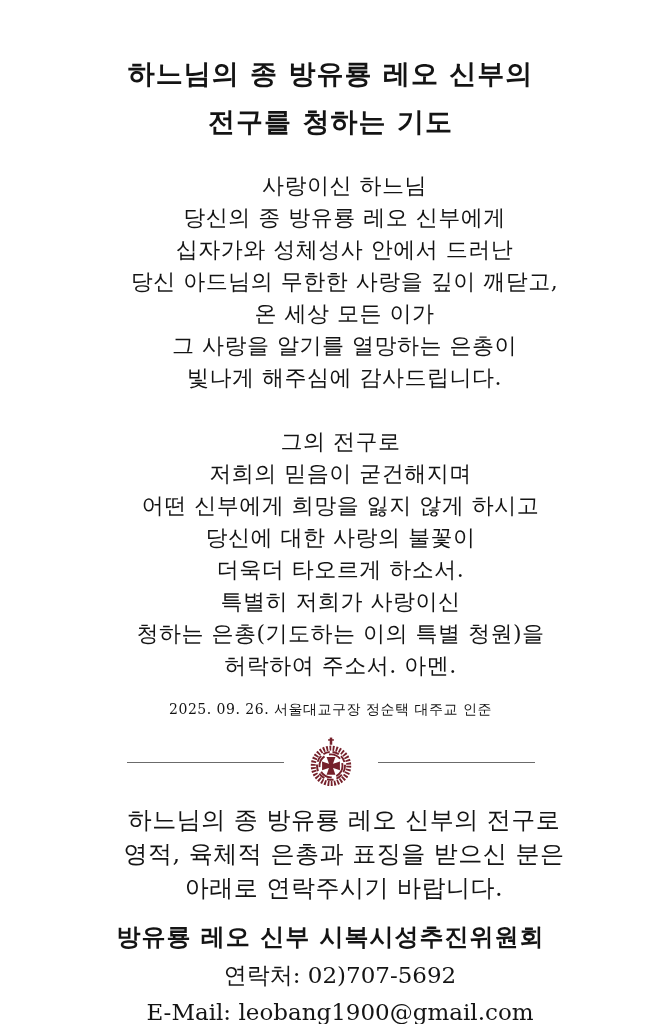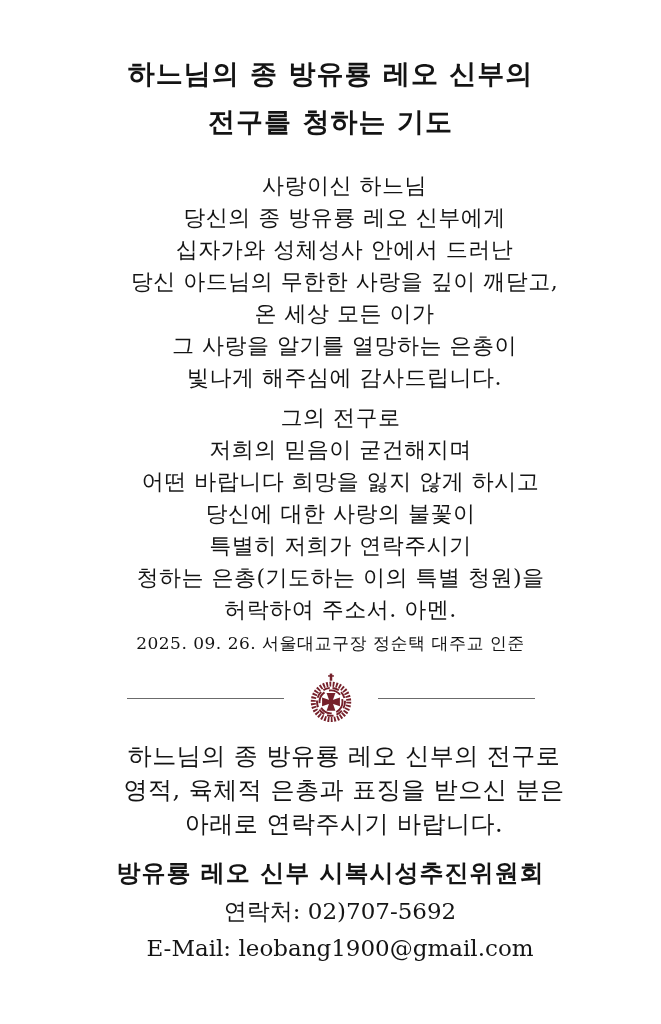--- a/index.html
+++ b/index.html
@@ -6,22 +6,22 @@
   * { margin:0; padding:0; box-sizing:border-box; }
   html,body { background:#fff; }
   .page {
     width:608px; height:1024px; margin:0 auto; background:var(--paper);
     font-family:"DejaVu Serif","Liberation Serif",serif;
     color:var(--ink); text-align:center; overflow:hidden;
   }
   .title { margin-top:50px; font-size:27px; font-weight:bold; line-height:48px; letter-spacing:1px; }
   .stanza { font-size:22px; line-height:32px; letter-spacing:0.5px; }
   .stanza1 { margin-top:24px;padding-left:28px; }
-  .stanza2 { margin-top:8px;padding-left:20px; }
-  .approval { margin-top:6px; font-size:17px; letter-spacing:0.5px; }
+  .stanza2 { margin-top:32px;padding-left:20px; }
+  .approval { margin-top:19px; font-size:14px; letter-spacing:0.5px; }
   .divider { display:flex; align-items:center; margin:16px 100px 0 100px; height:54px; }
   .divider .rule { flex:1; height:1px; background:var(--line); }
   .divider .emblem-wrap { margin:0 24px; display:flex; align-items:center; }
   .notice { margin-top:14px; font-size:24px; line-height:34px; letter-spacing:0.5px;padding-left:27px; }
   .committee { margin-top:16px; font-size:24px; font-weight:bold; letter-spacing:1px; }
   .contact-line { margin-top:7px; font-size:23px; line-height:30px;margin-left:19px; }
 </style>
 </head>
 <body>
 
@@ -38,23 +38,24 @@
     <div>십자가와 성체성사 안에서 드러난</div>
     <div>당신 아드님의 무한한 사랑을 깊이 깨닫고,</div>
     <div>온 세상 모든 이가</div>
     <div>그 사랑을 알기를 열망하는 은총이</div>
     <div>빛나게 해주심에 감사드립니다.</div>
   </div>
 
   <div class="stanza stanza2">
     <div>그의 전구로</div>
     <div>저희의 믿음이 굳건해지며</div>
-    <div>어떤 바랍니다 희망을 잃지 않게 하시고</div>
+    <div>어떤 신부에게 희망을 잃지 않게 하시고</div>
     <div>당신에 대한 사랑의 불꽃이</div>
-    <div>특별히 저희가 연락주시기</div>
+    <div>더욱더 타오르게 하소서.</div>
+    <div>특별히 저희가 사랑이신</div>
     <div>청하는 은총(기도하는 이의 특별 청원)을</div>
     <div>허락하여 주소서. 아멘.</div>
   </div>
 
   <div class="approval">2025. 09. 26. 서울대교구장 정순택 대주교 인준</div>
 
   <div class="divider">
     <div class="rule"></div>
     <div class="emblem-wrap">
       <svg width="46" height="52" viewBox="0 0 48 54" aria-hidden="true">

